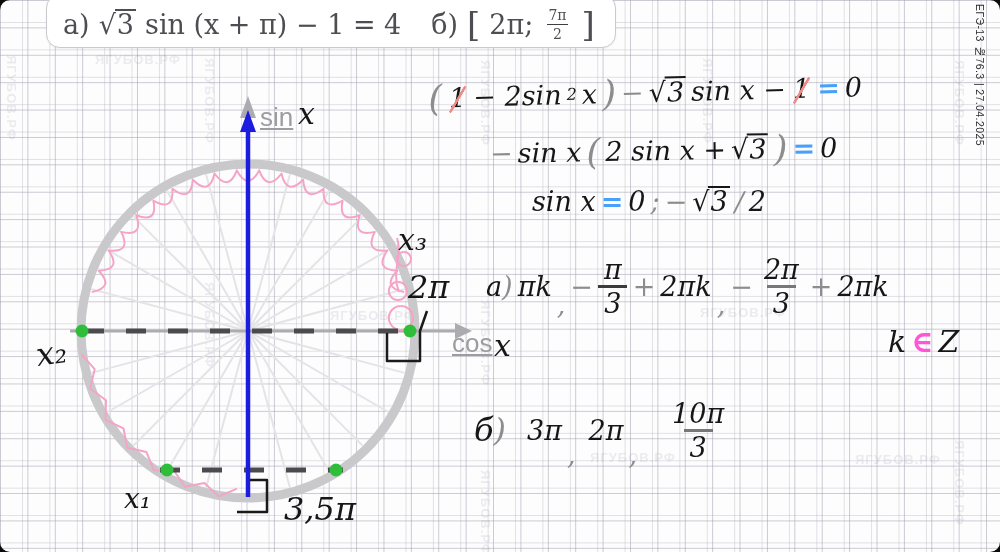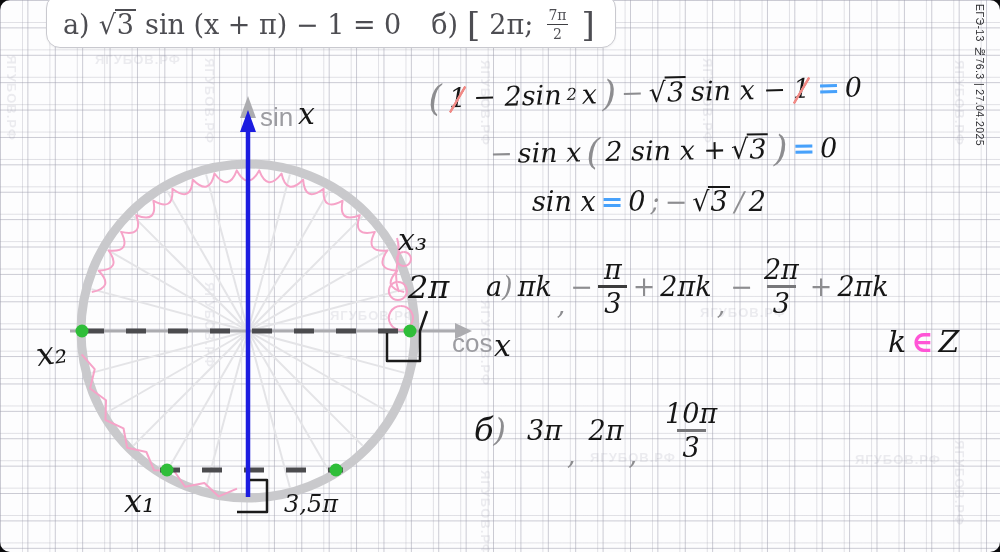--- a/index.html
+++ b/index.html
@@ -35,21 +35,21 @@
   .frac .den{border-top:2.5px solid #3e3e42;padding:2px 6px 0;}
   .bracket{font-size:34px;font-weight:500;}
   .tfrac{font-size:14px;}
   .tfrac .den{border-top-width:1.5px;}
   
   .sidebar-label{position:absolute;left:974px;top:4px;writing-mode:vertical-rl;
     font:10.5px "Liberation Sans",sans-serif;color:#2c2c30;letter-spacing:.4px;white-space:nowrap;}
   
   .hw{position:absolute;font-family:"DejaVu Serif",serif;font-style:italic;color:#161616;white-space:nowrap;}
   .gray{color:#8d8d90;}
-  .axis-label{position:absolute;font:500 26px "Liberation Sans",sans-serif;color:#9c9ca1;}
+  .axis-label{position:absolute;font:500 26px "Liberation Sans",sans-serif;color:#9c9ca1;text-decoration:underline;}
   .eq{position:absolute;font-family:"DejaVu Serif",serif;font-style:italic;font-size:27px;color:#161616;
       white-space:nowrap;display:flex;align-items:center;gap:5px;}
   .eq .paren{color:#8d8d90;font-size:36px;font-weight:400;}
   .eq .blue{color:#47a1fb;font-style:normal;font-weight:bold;}
   .eq .pink{color:#ff55d6;font-style:normal;font-weight:bold;}
   .eq sup{font-size:60%;}
   .slashed{position:relative;display:inline-block;padding:0 2px;}
   .slashed::after{content:"";position:absolute;left:-5px;right:-5px;top:50%;
     border-top:3px solid #f08a86;transform:rotate(-58deg);border-radius:2px;}
   .eq .frac .den{border-top:3px solid #3c3c3c;}
@@ -129,33 +129,33 @@
     <circle cx="167" cy="470" r="6.5" fill="#2fbe39"></circle>
     <circle cx="336" cy="470" r="6.5" fill="#2fbe39"></circle>
   </svg>
 
   <div class="axis-label" style="left:260px;top:102px">sin</div>
   <div class="hw" style="left:298px;top:96px;font-size:30px">x</div>
   <div class="axis-label" style="left:452px;top:328px">cos</div>
   <div class="hw" style="left:494px;top:328px;font-size:30px">x</div>
 
   <div class="hw" style="left:36px;top:334px;font-size:32px;transform:rotate(-8deg)">x₂</div>
-  <div class="hw" style="left:124px;top:482px;font-size:32px">x₁</div>
+  <div class="hw" style="left:124px;top:482px;font-size:28px">x₁</div>
   <div class="hw" style="left:398px;top:222px;font-size:30px">x₃</div>
   <div class="hw" style="left:408px;top:268px;font-size:32px">2π</div>
-  <div class="hw" style="left:284px;top:490px;font-size:24px">3,5π</div>
+  <div class="hw" style="left:284px;top:490px;font-size:32px">3,5π</div>
 
   <div class="titlebox">
     <span class="seg">
       <span>а)</span>
       <span class="sqrt">
           <span class="rad">√</span>
           <span class="val">3</span>
         </span>
-      <span>sin (x + π) − 1 = 0</span>
+      <span>sin (x + π) − 1 = 4</span>
     </span>
     <span class="seg">
       <span>б)</span>
       <span class="bracket">[</span>
       <span>2π;</span>
       <span class="frac tfrac">
         <span class="num">7π</span>
         <span class="den">2</span>
       </span>
       <span class="bracket">]</span>
@@ -234,20 +234,20 @@
     <span class="pink">∈</span>
     <span>Z</span>
   </div>
 
   <div class="eq" style="left:474px;top:386px;height:88px">
     <span style="font-size:32px"><span>б</span><span class="gray">)</span></span>
     <span style="margin-left:16px">3π</span>
     <span class="gray comma">,</span>
     <span style="margin-left:8px">2π</span>
     <span class="gray comma">,</span>
-    <span class="frac graybar" style="margin-left:17px">
+    <span class="frac graybar" style="margin-left:24px">
         <span class="num">10π</span>
         <span class="den">3</span>
       </span>
   </div>
 
   <div class="sidebar-label">ЕГЭ-13 №76.3 | 27.04.2025</div>
 </div>
 
 </body></html>

